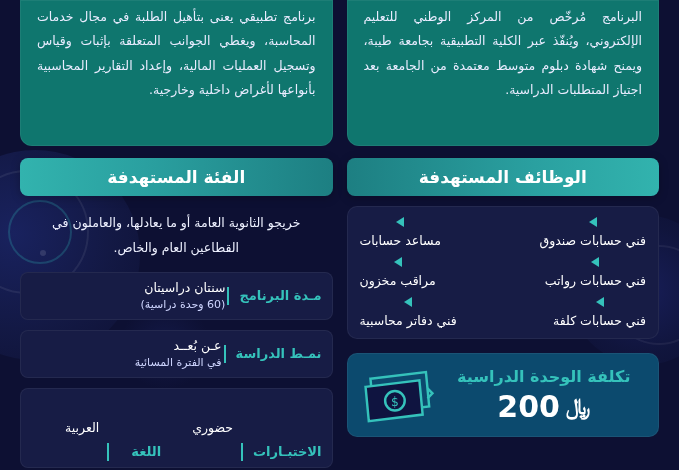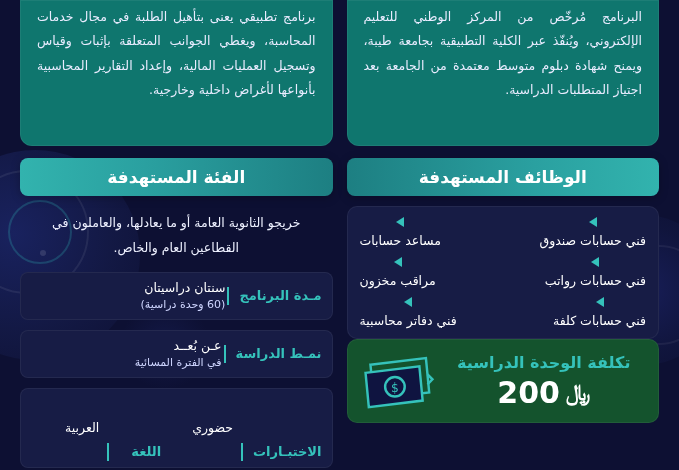--- a/index.html
+++ b/index.html
@@ -110,21 +110,22 @@
     font-size:12.5px;line-height:1.45;color:#ffffff;text-align:right;flex:1;
   }
   .info-value .sub{font-size:11px;color:#cfd6ff;display:block;}
 
   .info-row.split{justify-content:space-between;gap:6px;}
   .half{display:flex;align-items:center;gap:8px;flex:1;}
   .half .info-label{min-width:54px;margin-top:48px;}
 
   
   .cost-card{
-    background:#14532d;
+    margin-top:14px;
+    background:#0c4a6e;
     border:1px solid rgba(255,255,255,.06);
     border-radius:10px;
     padding:10px 14px;
     display:flex;align-items:center;justify-content:flex-end;gap:8px;
     box-sizing:border-box;
   }
   .cost-text{text-align:center;flex:1;}
   .cost-title{color:#35c2bb;font-weight:bold;font-size:16px;line-height:1.35;}
   .cost-amount{font-size:30px;font-weight:bold;color:#ffffff;margin-top:2px;display:flex;align-items:center;justify-content:center;gap:6px;}
   .riyal{font-size:22px;color:#ffffff;}

